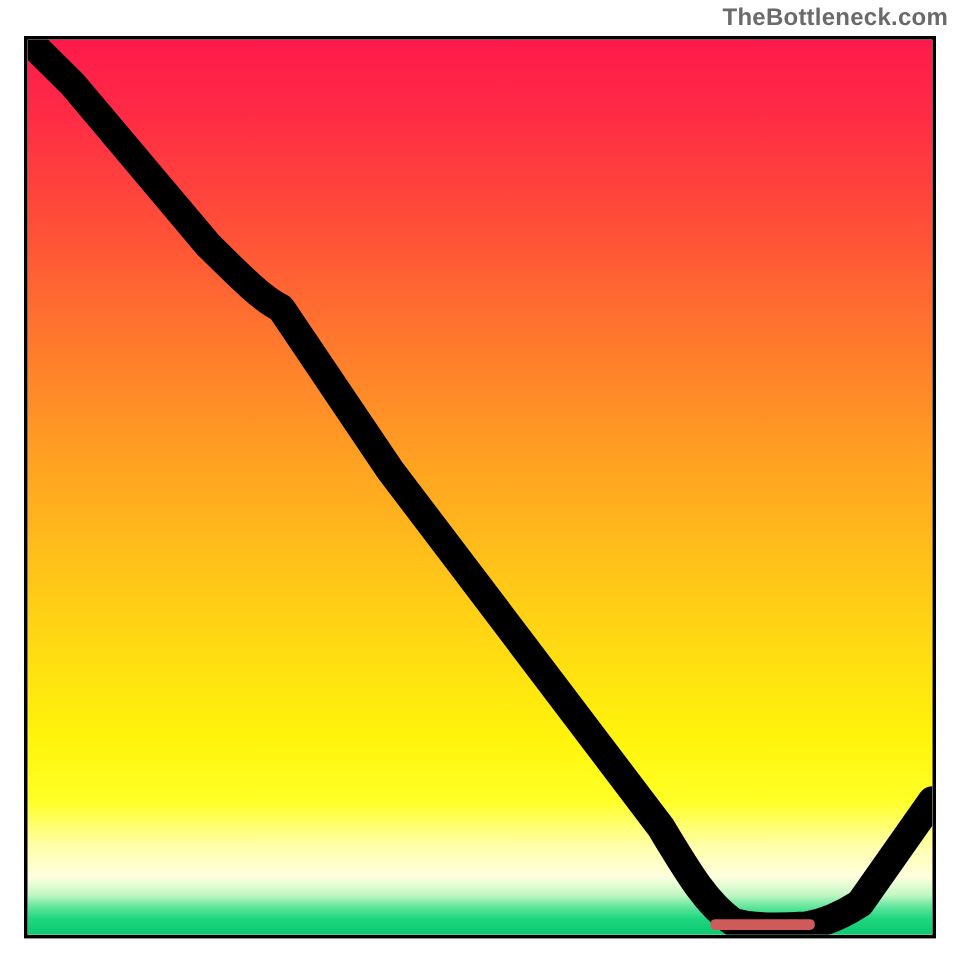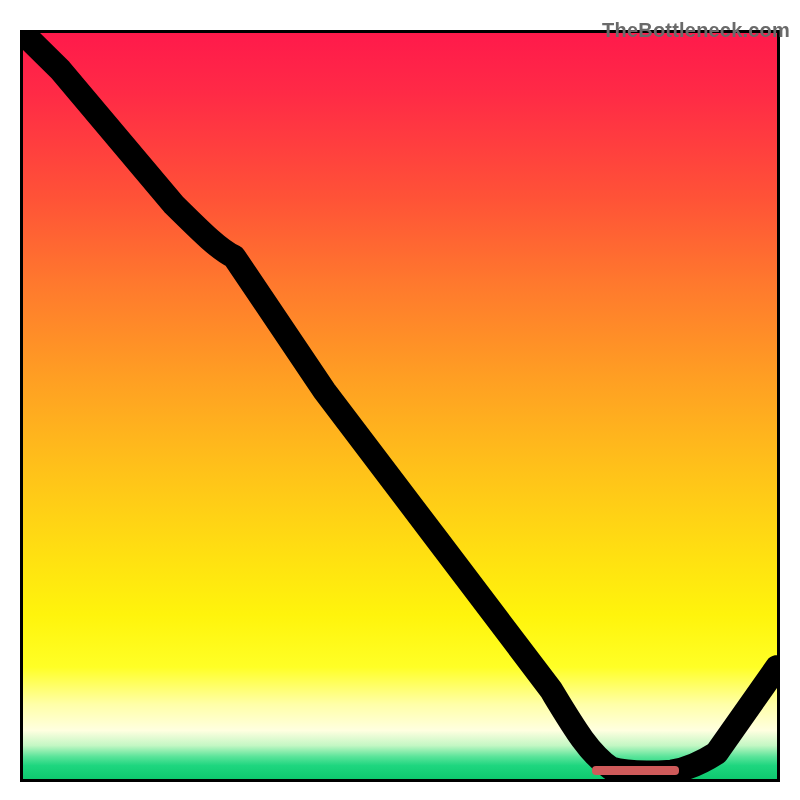--- a/index.html
+++ b/index.html
@@ -11,21 +11,21 @@
     font-family: Arial, Helvetica, sans-serif;
     overflow: hidden;
   }
   .wrap {
     position: relative;
     width: 800px;
     height: 800px;
   }
   .watermark {
     position: absolute;
-    top: 19px;
+    top: 4px;
     right: 10px;
     font-size: 20px;
     font-weight: 600;
     color: #6a6a6a;
     letter-spacing: 0.2px;
     z-index: 10;
   }
   .plot {
     position: absolute;
     left: 20px;

